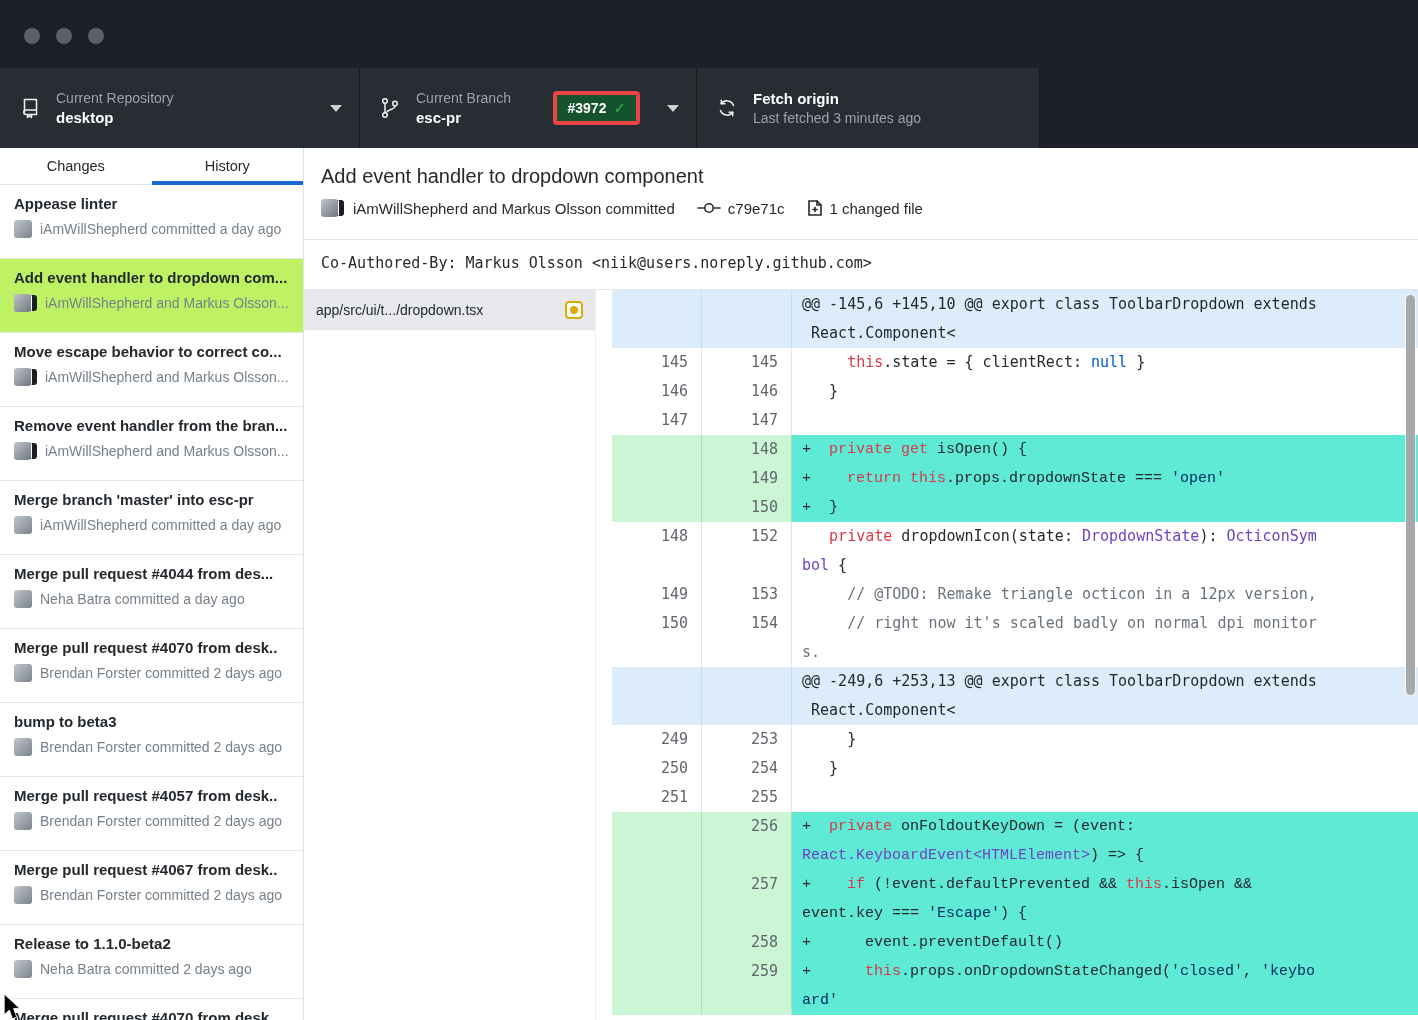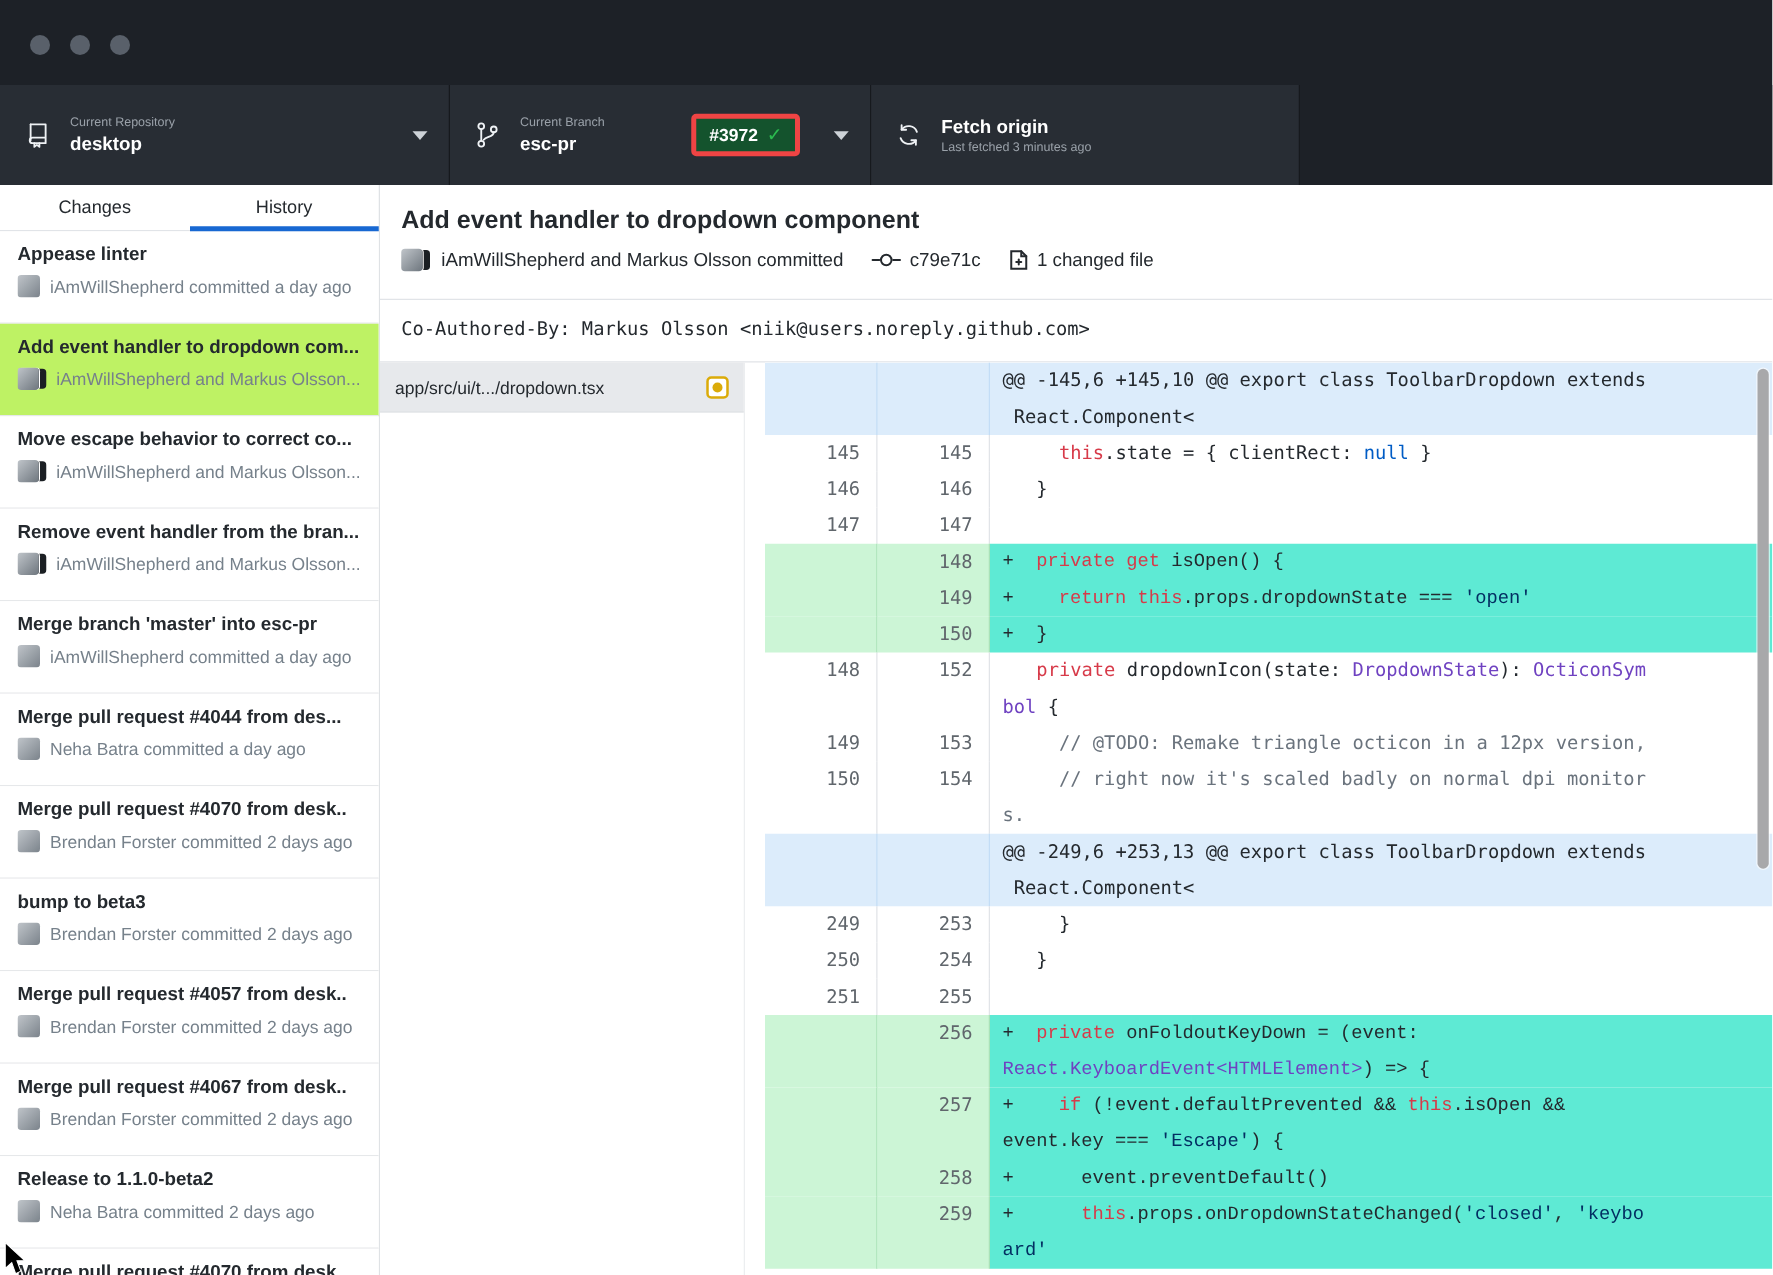--- a/index.html
+++ b/index.html
@@ -12,21 +12,21 @@
   .light { width:16px; height:16px; border-radius:50%; background:#59606a; }
 
   
   .toolbar { height:80px; background:#1d2127; display:flex; }
   .tb-section { background:#282d34; display:flex; align-items:center; padding:0 18px; position:relative; border-right:1px solid #16191d; cursor:default; }
   .tb-repo { width:360px; }
   .tb-branch { width:337px; }
   .tb-fetch { width:343px; }
   .tb-rest { flex:1; background:#1d2127; }
   .tb-icon { width:24px; height:24px; flex:none; margin-right:14px; }
-  .tb-text .tb-label { font-size:10px; color:#9aa1a9; margin-bottom:3px; }
+  .tb-text .tb-label { font-size:14px; color:#9aa1a9; margin-bottom:3px; }
   .tb-text .tb-value { font-size:15px; font-weight:bold; color:#fff; }
   .caret { position:absolute; right:17px; top:50%; margin-top:-3px; width:0; height:0;
            border-left:6px solid transparent; border-right:6px solid transparent; border-top:7px solid #cdd2d7; }
   .pr-badge { margin-left:auto; margin-right:38px; background:#14532d; border:4px solid #ef4444; border-radius:4px;
               padding:4px 10px; color:#fff; font-weight:bold; font-size:14px; display:flex; align-items:center; gap:7px; }
   .check { color:#2bbc4f; font-weight:bold; font-size:15px; }
 
   
   .content { display:flex; height:872px; }
 
@@ -42,21 +42,21 @@
   .commit-meta { display:flex; align-items:center; gap:8px; margin-top:8px; font-size:14px; color:#76818b; white-space:nowrap; overflow:hidden; }
   .avatar { width:18px; height:18px; border-radius:3px; background:linear-gradient(135deg,#c0c5ca,#7b838b); flex:none; position:relative; }
   .avatar.dual { width:23px; background:none; }
   .avatar.dual .av-back { position:absolute; right:0; top:1px; width:15px; height:16px; border-radius:3px; background:#1b1f23; }
   .avatar.dual .av-front { position:absolute; left:0; top:0; width:17px; height:18px; border-radius:3px;
                            background:linear-gradient(135deg,#c0c5ca,#6e767e); box-shadow:1px 0 0 #fff; }
 
   
   .main { flex:1; min-width:0; display:flex; flex-direction:column; }
   .commit-summary { height:92px; flex:none; padding:15px 17px 0; border-bottom:1px solid #e1e4e8; }
-  .cs-title { font-size:20px; font-weight:bold; color:#24292e; line-height:26px; }
+  .cs-title { font-size:20px; font-weight:normal; color:#24292e; line-height:26px; }
   .cs-meta { display:flex; align-items:center; margin-top:10px; font-size:15px; color:#24292e; }
   .cs-meta .avatar { margin-right:9px; }
   .meta-icon { width:24px; height:16px; margin:0 7px 0 22px; flex:none; }
   .meta-icon.file { width:16px; }
   .commit-desc { height:50px; flex:none; padding:14px 17px; border-bottom:1px solid #e1e4e8;
                  font-family:"DejaVu Sans Mono","Liberation Mono",monospace; font-size:15px; color:#24292e; }
 
   
   .file-diff { flex:1; min-height:0; display:flex;gap:16px; }
   .file-list { width:292px; flex:none; border-right:1px solid #eceef0; }

